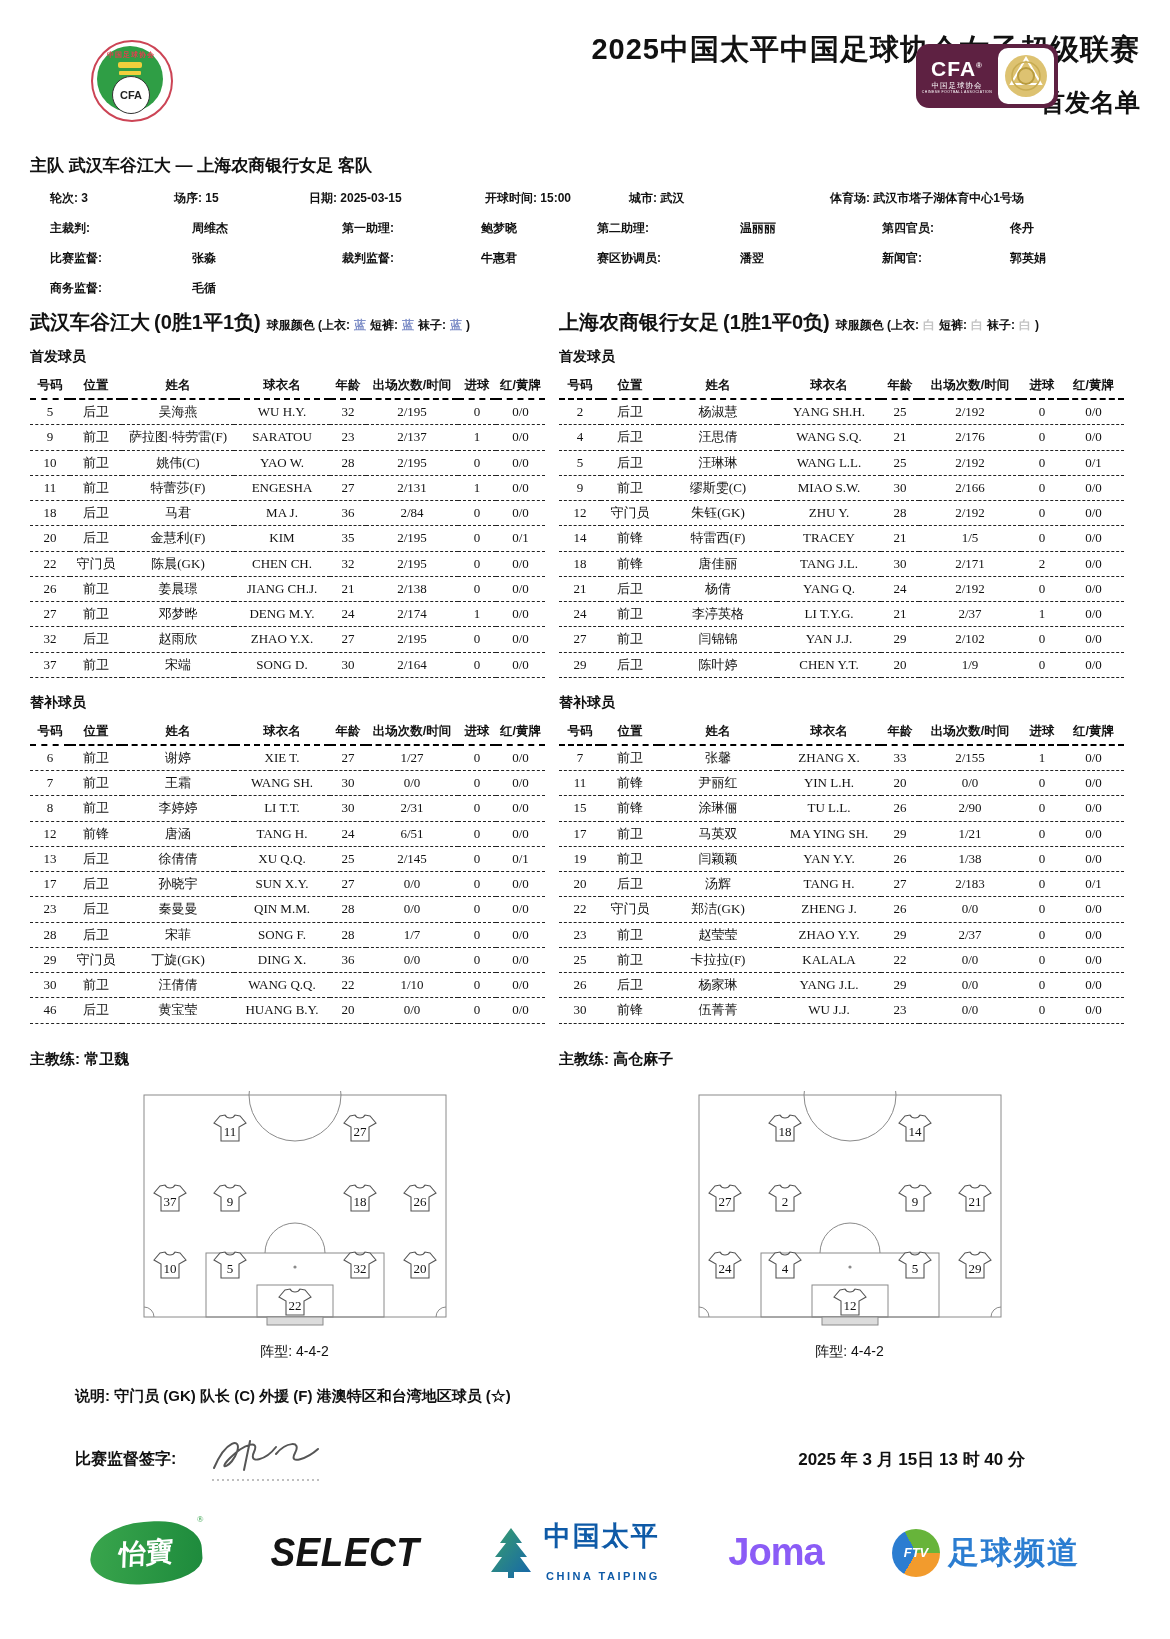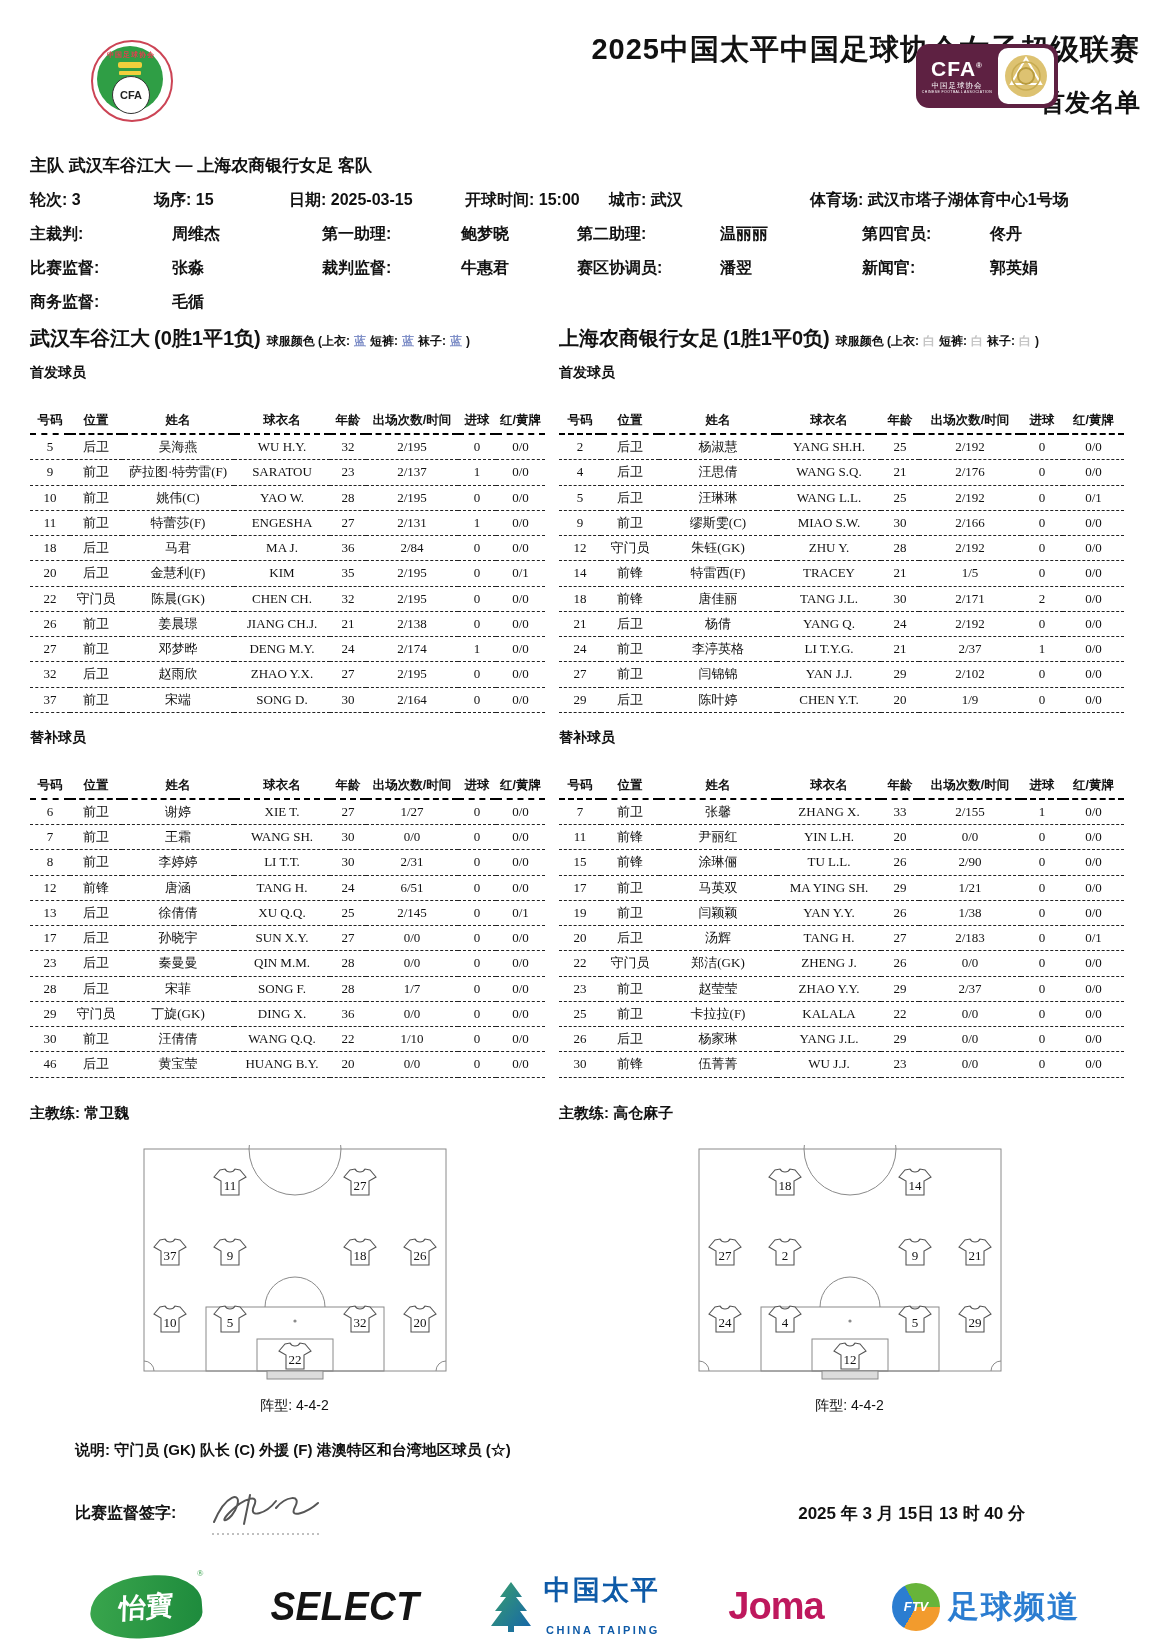--- a/index.html
+++ b/index.html
@@ -27,40 +27,40 @@
       display:flex;align-items:center;}
   .badge .bl{flex:1;text-align:center;color:#ffffff;font-family:"Liberation Sans",sans-serif;line-height:1;}
   .badge .cfa{font-weight:bold;font-size:21px;letter-spacing:1px;}
   .badge .cfa sup{font-size:8px;}
   .badge .bcn{font-size:7.5px;margin-top:3px;letter-spacing:1px;}
   .badge .ben{font-size:3.5px;margin-top:2px;letter-spacing:.4px;}
   .badge .br{width:56px;height:56px;background:#fff;border-radius:10px;margin-right:4px;
       display:flex;align-items:center;justify-content:center;}
   
   .teamsline{font-family:"Liberation Sans",sans-serif;font-weight:bold;font-size:17px;margin-top:10px;}
-  .inforow{display:grid;font-family:"Liberation Sans",sans-serif;font-weight:bold;font-size:16px;
-      margin-top:13px;white-space:nowrap;}
+  .inforow{display:grid;font-family:"Liberation Sans",sans-serif;font-weight:bold;font-size:12px;
+      margin-top:13px;white-space:nowrap;margin-left:20px;}
   .r1{grid-template-columns:124px 135px 176px 144px 201px 1fr;}
   .r2{grid-template-columns:142px 150px 139px 116px 143px 142px 128px 1fr;}
   .r4{grid-template-columns:142px 1fr;}
   
   .pair{display:flex;margin-top:12px;}
   .half-l{width:529px;flex:0 0 529px;}
   .half-r{flex:1;}
   .tname{font-family:"Liberation Sans",sans-serif;font-weight:bold;font-size:20px;}
   .kit{font-family:"Liberation Sans",sans-serif;font-weight:bold;font-size:12px;}
   .kit span{margin:0 2px;}
   .seclab{font-family:"Liberation Sans",sans-serif;font-weight:bold;font-size:14px;}
   
   .lineup-grid{display:grid;margin-top:8px;
       grid-template-columns:40px 52px 112px 96px 36px 92px 38px 49px 14px 42px 58px 118px 104px 38px 102px 42px 61px;}
   .cell{display:flex;align-items:center;justify-content:center;text-align:center;
       border-bottom:1.5px dashed #222;padding:4px 1px;font-size:13px;min-height:16px;line-height:1.25;}
   .cell.hd{font-family:"Liberation Sans",sans-serif;font-weight:bold;font-size:12.5px;
-      border-bottom:2.5px dashed #000;white-space:nowrap;margin-top:19px;}
+      border-bottom:2.5px dashed #000;white-space:nowrap;}
   .cell.gap{border-bottom:none;}
   
   .coach{font-family:"Liberation Sans",sans-serif;font-weight:bold;font-size:15px;margin-top:14px;}
   
   .pitchrow{display:flex;margin-top:22px;}
   .pc{text-align:center;}
   .fml{font-family:"Liberation Sans",sans-serif;font-size:14px;margin-top:8px;color:#111;}
   
   .legend{font-family:"Liberation Sans",sans-serif;font-weight:bold;font-size:15px;margin:26px 0 0 45px;}
   .sigrow{display:flex;align-items:center;margin:26px 0 0 45px;}
@@ -72,21 +72,21 @@
       border-radius:55% 45% 50% 50%/62% 52% 40% 48%;transform:rotate(-4deg);
       display:flex;align-items:center;justify-content:center;}
   .yibao .yb{color:#fff;font-size:27px;font-weight:bold;transform:skewX(-6deg);font-family:"Liberation Sans",sans-serif;}
   .yibao .r{position:absolute;right:-4px;top:-4px;color:#2f9e45;font-size:9px;transform:rotate(4deg);}
   .select{font-family:"Liberation Sans",sans-serif;font-weight:900;font-style:italic;font-size:37px;
       color:#141414;letter-spacing:.5px;transform:scaleY(1.08);}
   .taiping{display:flex;align-items:center;}
   .tp-txt{margin-left:10px;color:#0e5aa7;font-family:"Liberation Sans",sans-serif;line-height:1;}
   .tp-cn{font-size:27px;font-weight:bold;letter-spacing:2px;}
   .tp-en{font-size:11px;font-weight:bold;letter-spacing:2.5px;margin-top:21px;text-align:right;}
-  .joma{font-family:"Liberation Sans",sans-serif;font-weight:900;font-size:38px;color:#be185d;letter-spacing:-1px;}
+  .joma{font-family:"Liberation Sans",sans-serif;font-weight:900;font-size:38px;color:#8b5cf6;letter-spacing:-1px;}
   .ftv{display:flex;align-items:center;justify-content:space-between;}
   .ftv-ic{width:48px;height:48px;border-radius:50%;
       background:conic-gradient(from 210deg,#2b7dd1 0 34%,#67b43a 0 67%,#f29b2d 0 100%);
       display:flex;align-items:center;justify-content:center;color:#fff;
       font-family:"Liberation Sans",sans-serif;font-weight:bold;font-style:italic;font-size:13px;}
   .ftv-txt{margin-left:8px;color:#2b7dd1;font-family:"Liberation Sans",sans-serif;font-weight:bold;font-size:31px;letter-spacing:2px;}
 </style>
 </head>
 <body>
 

